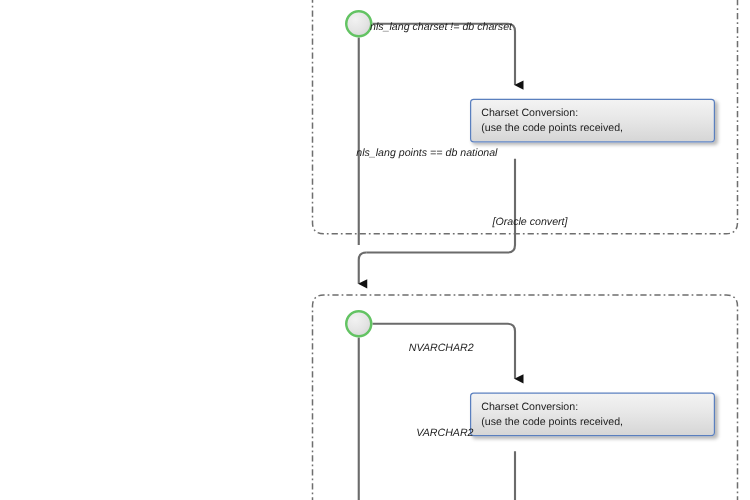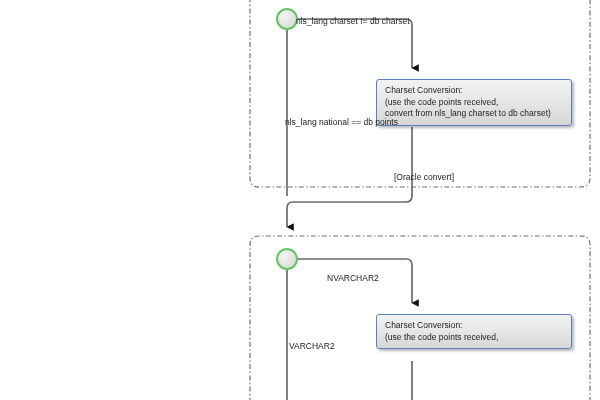--- a/index.html
+++ b/index.html
@@ -39,20 +39,21 @@
   .action-box .line {
     display: block;
   }
   
   .edge-label {
     position: absolute;
     font-size: 8.5px;
     line-height: 11.5px;
     color: #1c1c1c;
     white-space: nowrap;
+    font-style: italic;
   }
   .edge-label.center {
     text-align: center;
   }
   
   .initial-node {
     position: absolute;
     width: 22px;
     height: 22px;
     box-sizing: border-box;
@@ -91,34 +92,33 @@
 
     <path d="M412,361 L412,400" fill="none" stroke="#6b6b6b" stroke-width="1.7"></path>
   </svg>
 
   <div class="initial-node" style="left:276px; top:8px;"></div>
   <div class="initial-node" style="left:276px; top:248px;"></div>
 
   <div class="action-box" style="left:376px; top:79px; width:196px;">
     <span class="line">Charset Conversion:</span>
     <span class="line">(use the code points received,</span>
-    <span class="line">convert from nls_lang charset to db charset)</span>
   </div>
 
   <div class="action-box" style="left:376px; top:314px; width:196px;">
     <span class="line">Charset Conversion:</span>
     <span class="line">(use the code points received,</span>
   </div>
 
   <div class="edge-label" style="left:296px; top:16px;">nls_lang charset != db charset</div>
 
   <div class="edge-label center" style="left:285px; top:117px; width:80px;">
-    <span class="line">nls_lang national</span>
-    <span class="line">== db points</span>
+    <span class="line">nls_lang points</span>
+    <span class="line">== db national</span>
   </div>
 
   <div class="edge-label" style="left:394px; top:172px;">[Oracle convert]</div>
 
   <div class="edge-label" style="left:327px; top:261px;margin-top:12px;">NVARCHAR2</div>
 
-  <div class="edge-label" style="left:289px; top:341px;">VARCHAR2</div>
+  <div class="edge-label" style="left:289px; top:341px;padding-left:44px;">VARCHAR2</div>
 
 </div>
 
 </body></html>

